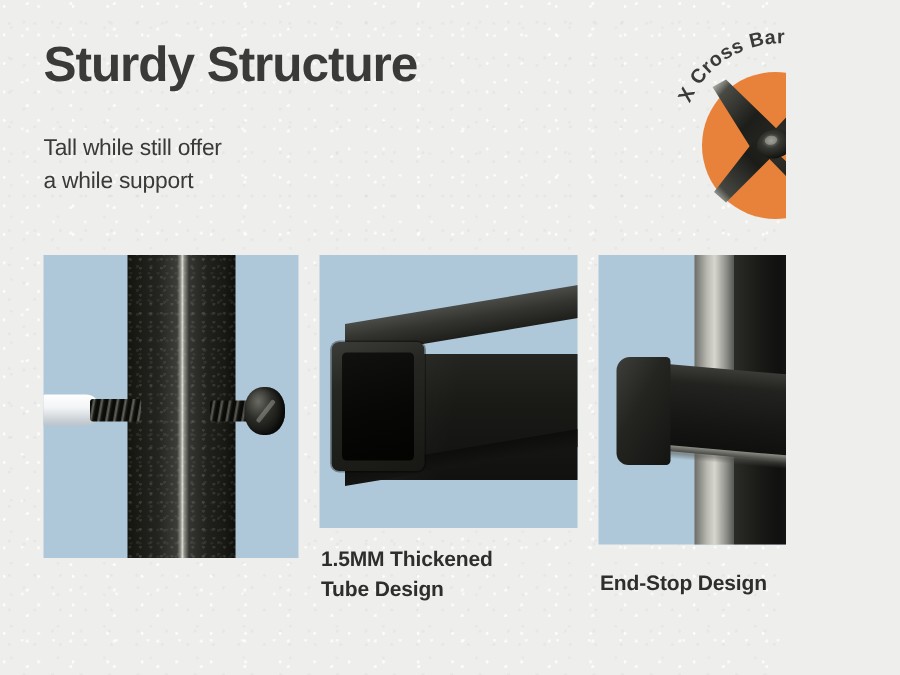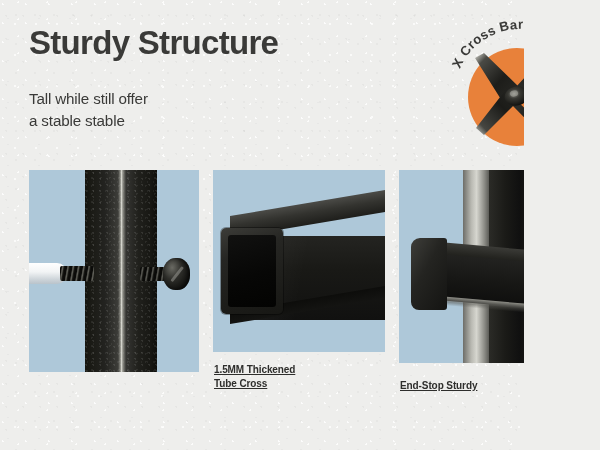--- a/index.html
+++ b/index.html
@@ -99,26 +99,25 @@
     position: absolute;
     background: #aec8d9;
     overflow: hidden;
   }
   .panel-1 { left: 29px;  top: 170px; width: 170px; height: 202px; }
   .panel-2 { left: 213px; top: 170px; width: 172px; height: 182px; }
   .panel-3 { left: 399px; top: 170px; width: 173px; height: 193px; }
 
   .caption {
     position: absolute;
-    font-size: 10px;
+    font-size: 14px;
     font-weight: 700;
     color: #2e2e2c;
     line-height: 1.42;
     letter-spacing: -0.1px;
-    text-decoration: underline;
   }
   .caption span { display: block; }
   .caption-1 { left: 29px;  top: 380px; }
   .caption-2 { left: 214px; top: 363px; }
   .caption-3 { left: 400px; top: 379px; }
 
   
   .p1-post {
     position: absolute;
     left: 56px;
@@ -318,21 +317,21 @@
 </style>
 </head>
 <body>
 
 <div id="canvas">
 
   <div class="title">Sturdy Structure</div>
 
   <div class="subtitle">
     <span>Tall while still offer</span>
-    <span>a stable stable</span>
+    <span>a while support</span>
   </div>
 
   <div class="badge">
 
     <svg class="badge-arc" viewBox="0 0 136 70">
       <defs>
         <path id="arcpath" d="M 5,64 A 66,62 0 0 1 128,48" fill="none"></path>
       </defs>
       <text>
         <textPath href="#arcpath" startOffset="6%">X Cross Bar</textPath>
@@ -389,29 +388,29 @@
   <div class="panel panel-2">
     <div class="p2-tube-top"></div>
     <div class="p2-tube-body"></div>
     <div class="p2-bottom-shadow"></div>
     <div class="p2-tube-face"></div>
     <div class="p2-tube-hole"></div>
   </div>
 
   <div class="caption caption-2">
     <span>1.5MM Thickened</span>
-    <span>Tube Cross</span>
+    <span>Tube Design</span>
   </div>
 
   <div class="panel panel-3">
     <div class="p3-post-light"></div>
     <div class="p3-post-dark"></div>
     <div class="p3-bar-top"></div>
     <div class="p3-bar-face"></div>
     <div class="p3-bar-underside"></div>
     <div class="p3-endstop"></div>
   </div>
 
   <div class="caption caption-3">
-    <span>End-Stop Sturdy</span>
+    <span>End-Stop Design</span>
   </div>
 
 </div>
 
 </body></html>

